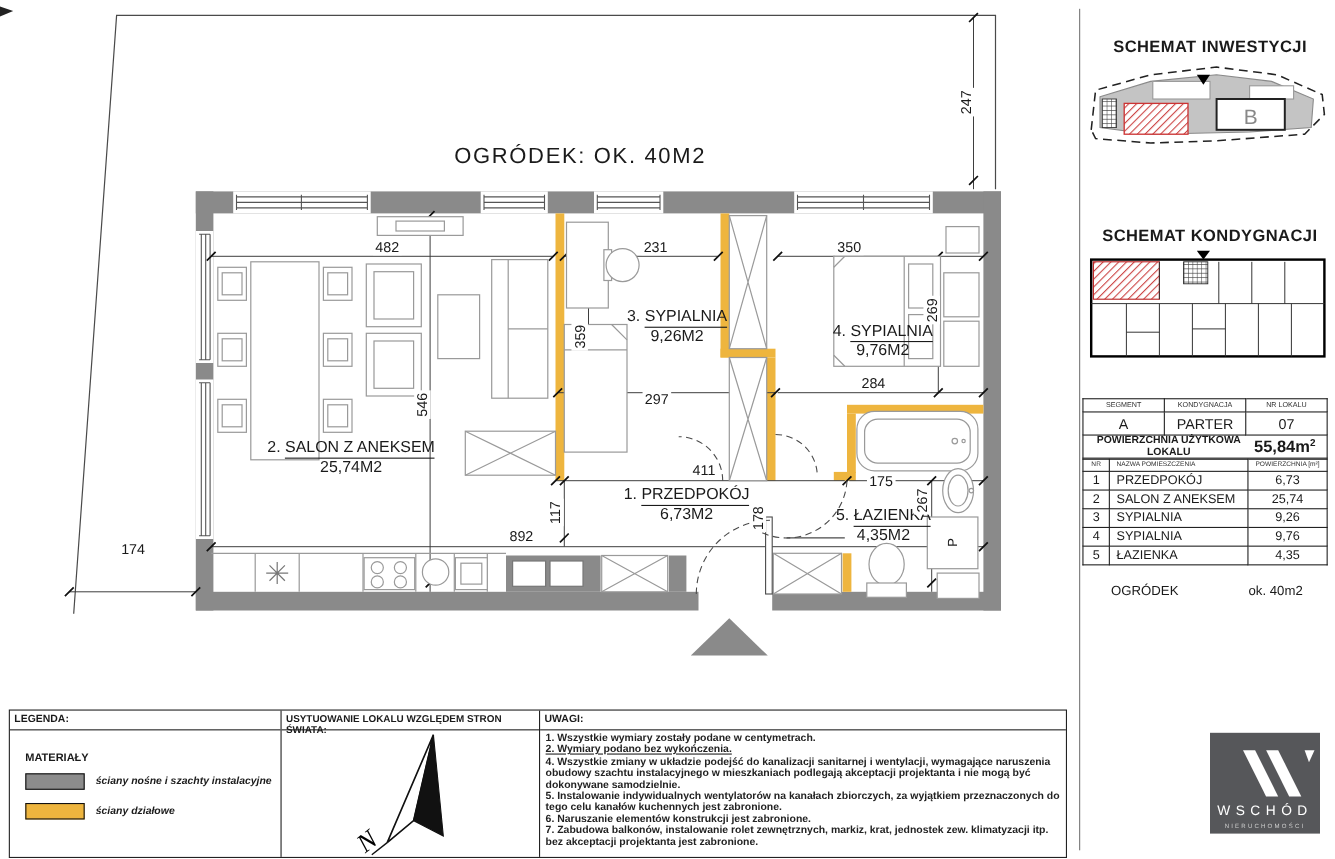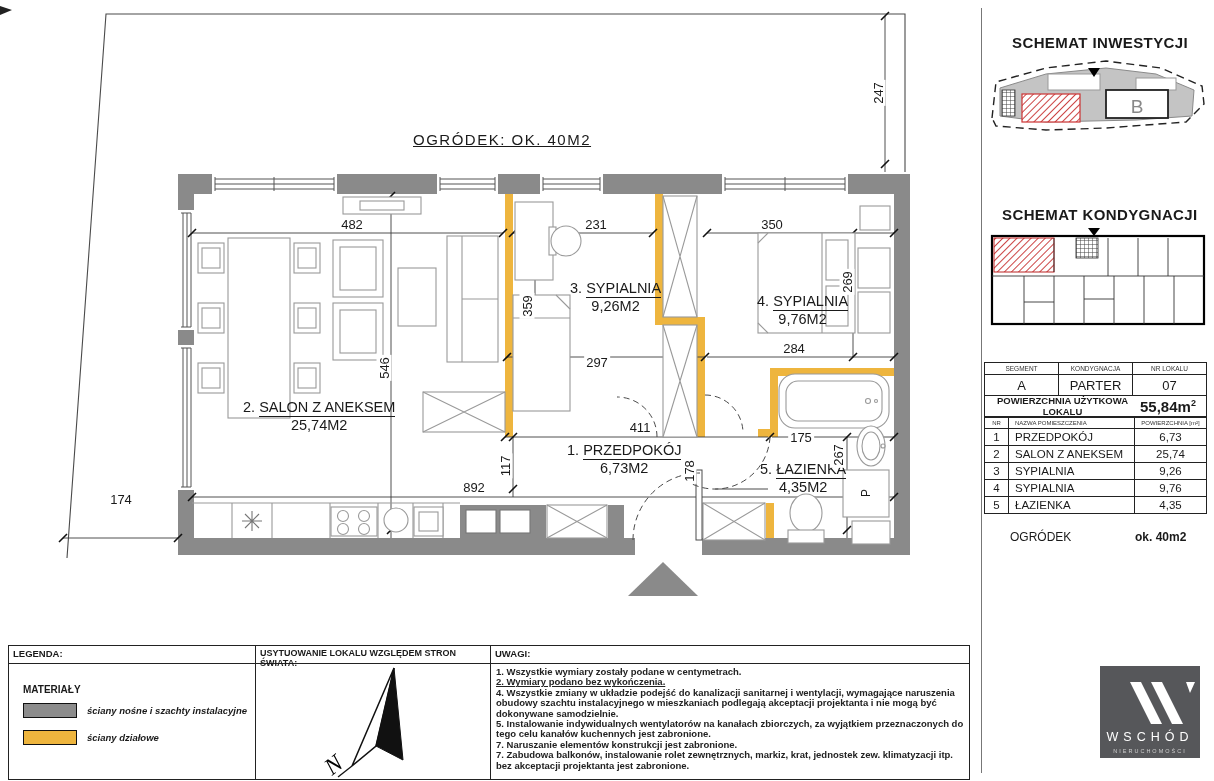--- a/index.html
+++ b/index.html
@@ -3,21 +3,21 @@
 <meta charset="utf-8">
 <style>
   html,body{margin:0;padding:0;background:#fff;}
   #app{position:relative;width:1214px;height:781px;background:#fff;overflow:hidden;
        font-family:"Liberation Sans",sans-serif;color:#1a1a1a;}
   svg{position:absolute;}
   .plan-svg{left:0;top:0;}
   .pl{position:absolute;background:#fff;white-space:nowrap;}
   .dim{font-size:13px;transform:translateX(-50%);padding:0 2px;}
   .vdim{font-size:13px;transform:translate(-50%,-50%) rotate(-90deg);padding:0 2px;}
-  .garden-lbl{font-size:15px;letter-spacing:1.5px;background:transparent;text-decoration:underline;}
+  .garden-lbl{font-size:20px;letter-spacing:1.5px;background:transparent;}
   .room-label{position:absolute;text-align:center;font-size:14.5px;background:transparent;}
   .room-label .rl-name{border-bottom:1.2px solid #1a1a1a;padding-bottom:1px;}
   .room-label .rl-area{margin-top:2px;}
   .washer-p{position:absolute;left:866px;top:493px;font-size:12px;transform:translate(-50%,-50%) rotate(-90deg);}
   
   .sep-line{position:absolute;left:981px;top:8px;height:765px;width:0;border-left:1px solid #777;}
   .side-title{position:absolute;font-weight:bold;font-size:15px;letter-spacing:.4px;white-space:nowrap;}
   .unit-card{position:absolute;left:984px;top:362px;width:223px;font-size:11px;}
   .unit-card table{width:100%;border-collapse:collapse;table-layout:fixed;}
   .unit-card td{border:1px solid #222;text-align:center;padding:1px 2px;overflow:hidden;white-space:nowrap;}
@@ -25,21 +25,21 @@
   .t1 .vrow td{font-size:13px;height:18px;}
   .area-row{display:flex;align-items:center;border:1px solid #222;border-top:none;height:20px;}
   .area-row .al{flex:1;font-size:9.5px;font-weight:bold;text-align:center;}
   .area-row .av{width:66px;font-size:15px;font-weight:bold;text-align:left;}
   .area-row sup{font-size:9px;}
   .t2 .hrow td{font-size:6px;height:8px;color:#333;}
   .t2 .name{ text-align:left;padding-left:6px;}
   .t2 td{font-size:11.5px;height:14px;}
   .garden-row{display:flex;margin-top:16px;font-size:12px;}
   .garden-row .gl{flex:1;padding-left:26px;}
-  .garden-row .gv{width:72px;font-weight:bold;}
+  .garden-row .gv{width:72px;}
   
   .footer{position:absolute;left:8px;top:645px;width:962px;height:135px;border:1.5px solid #222;
           display:flex;box-sizing:border-box;}
   .f-col{box-sizing:border-box;height:100%;}
   .f-c1{width:247px;border-right:1.5px solid #222;}
   .f-c2{width:235px;border-right:1.5px solid #222;position:relative;}
   .f-c3{flex:1;}
   .f-head{height:15px;border-bottom:1.5px solid #222;font-size:9.5px;font-weight:bold;
           padding:2px 4px 0 4px;box-sizing:content-box;}
   .f-c2 .f-head{font-size:9px;}
@@ -388,21 +388,21 @@
         <text x="58" y="112" font-size="24" font-style="italic" font-family="Liberation Serif, serif" transform="rotate(-38 58 112)">N</text>
       </svg>
     </div>
     <div class="f-col f-c3">
       <div class="f-head">UWAGI:</div>
       <div class="notes">
         <div class="note">1. Wszystkie wymiary zostały podane w centymetrach.</div>
         <div class="note note-u">2. Wymiary podano bez wykończenia.</div>
         <div class="note">4. Wszystkie zmiany w układzie podejść do kanalizacji sanitarnej i wentylacji, wymagające naruszenia obudowy szachtu instalacyjnego w mieszkaniach podlegają akceptacji projektanta i nie mogą być dokonywane samodzielnie.</div>
         <div class="note">5. Instalowanie indywidualnych wentylatorów na kanałach zbiorczych, za wyjątkiem przeznaczonych do tego celu kanałów kuchennych jest zabronione.</div>
-        <div class="note">7. Naruszanie elementów konstrukcji jest zabronione.</div>
+        <div class="note">6. Naruszanie elementów konstrukcji jest zabronione.</div>
         <div class="note">7. Zabudowa balkonów, instalowanie rolet zewnętrznych, markiz, krat, jednostek zew. klimatyzacji itp. bez akceptacji projektanta jest zabronione.</div>
 
       </div>
     </div>
   </div>
 
   <svg style="left:1100px;top:666px;" width="100" height="92" viewBox="0 0 100 92">
     <rect width="100" height="92" fill="#56575a"></rect>
     <g fill="#fff">
       <polygon points="30,16 41,16 62,58 51,58"></polygon>

